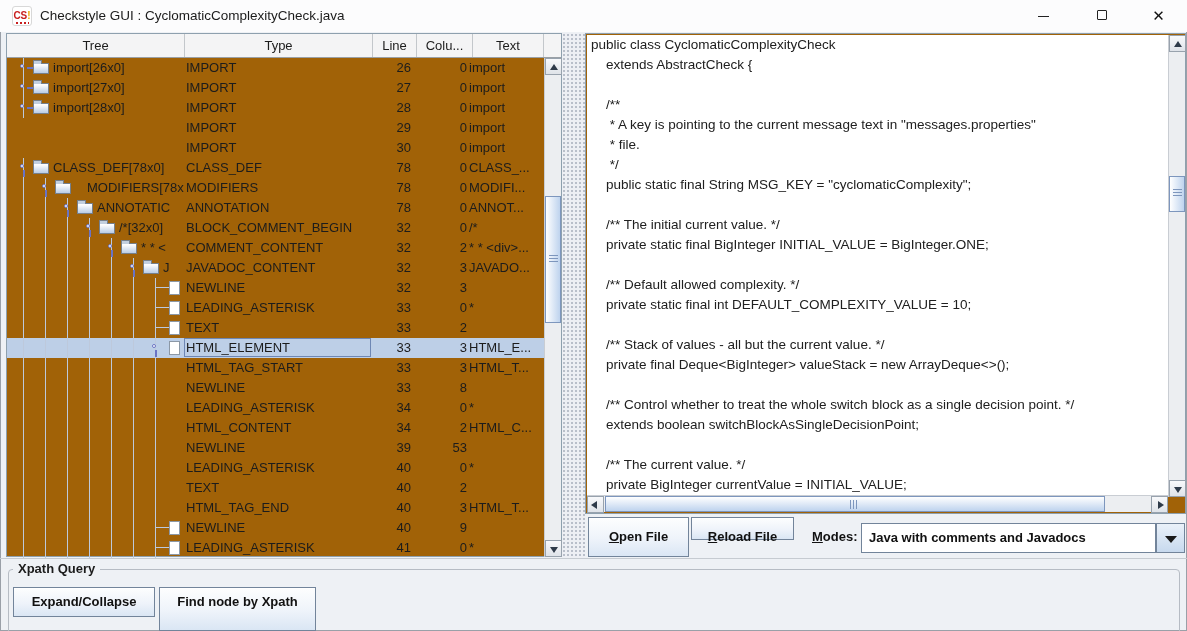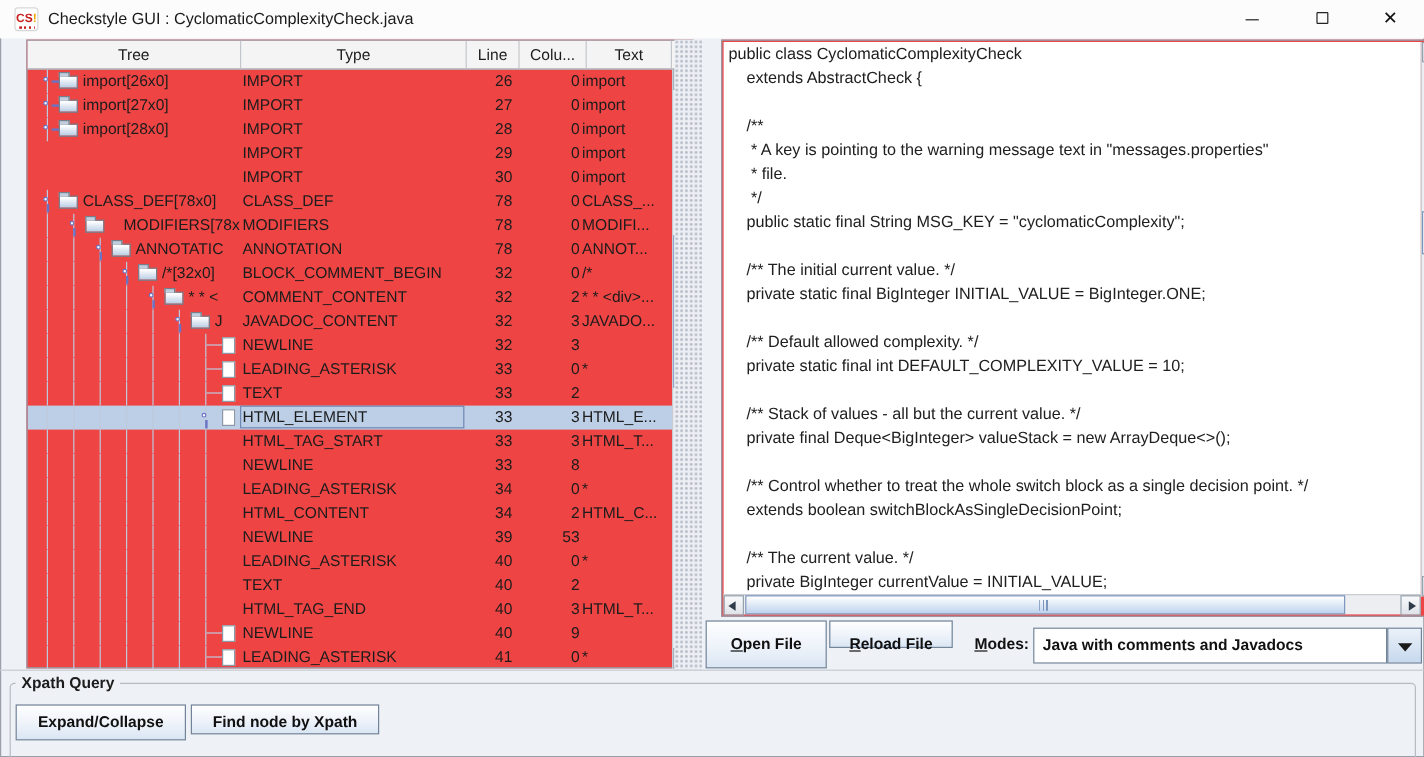--- a/index.html
+++ b/index.html
@@ -14,21 +14,21 @@
   .appicon .bang{color:#f0a500;}
   .appicon .dots{position:absolute;left:3px;bottom:1px;width:13px;height:2px;
            background:repeating-linear-gradient(90deg,#c81e1e 0 2px,transparent 2px 4px);}
   .wtitle{position:absolute;left:40px;top:0;height:32px;line-height:32px;font-size:13.5px;color:#1b1b1b;}
   .capbtn{position:absolute;top:0;width:58px;height:32px;}
   .capbtn.min{left:1014px}.capbtn.max{left:1073px}.capbtn.close{left:1130px;width:57px}
   .glyph-min{position:absolute;left:24px;top:16px;width:11px;height:0;border-top:1.5px solid #222;}
   .glyph-max{position:absolute;left:24px;top:10px;width:10px;height:10px;border:1.5px solid #222;border-radius:1px;}
   .glyph-close{position:absolute;left:0;top:0;width:100%;height:32px;text-align:center;line-height:31px;font-size:15px;color:#111;}
   
-  .scrollpane{position:absolute;background:#ef4444;border:1px solid #8fa0ae;border:1px solid #8ea0ae;margin-left:16px;}
+  .scrollpane{position:absolute;background:#a16207;border:1px solid #8fa0ae;border:1px solid #8ea0ae;}
   #treePane{left:6px;top:33px;width:556px;height:524px;}
   #codePane{left:585px;top:33px;width:601px;height:481px;}
   
   .thead{position:absolute;left:0;top:0;width:100%;height:24px;background:#f4f4f5;border-bottom:1px solid #9aa0a6;}
   .hcell{position:absolute;top:0;height:23px;line-height:23px;text-align:center;font-size:13px;color:#1c1c1c;
          border-right:1px solid #c3c7cb;overflow:hidden;white-space:nowrap;}
   
   #rows{position:absolute;left:0;top:24px;width:537px;height:500px;overflow:hidden;}
   .trow{position:relative;width:537px;height:20px;font-size:13px;color:#1c1c1c;}
   .trow.sel{background:#bdcfe7;}
@@ -85,21 +85,21 @@
   #combo{position:absolute;left:861px;top:523px;width:295px;height:30px;background:#fff;border:1px solid #72849a;
          font-weight:bold;font-size:13px;line-height:28px;padding-left:7px;color:#111;white-space:nowrap;overflow:hidden;}
   #comboArrow{position:absolute;left:1156px;top:523px;width:29px;height:30px;border:1px solid #72849a;
          background:linear-gradient(180deg,#eaf1f9,#c7d9ee);}
   #comboArrow .tri{left:8px;top:12px;border:6px solid transparent;border-top:7px solid #1a1a1a;border-bottom:none;}
   
   #splitBottomLine{position:absolute;left:0;top:558px;width:100%;height:1px;background:#c6cbd1;}
   #xpathBorder{position:absolute;left:8px;top:569px;width:1172px;height:70px;border:1px solid #b6bcc4;border-radius:4px;}
   #xpathTitle{position:absolute;left:13px;top:561px;background:#eef1f5;padding:0 5px;font-weight:bold;font-size:13px;color:#1c1c1c;}
   #expandBtn{left:13px;top:587px;width:142px;height:30px;line-height:28px;}
-  #findBtn{left:159px;top:587px;width:157px;height:25px;line-height:28px;}
+  #findBtn{left:159px;top:587px;width:157px;height:44px;line-height:28px;}
   u{text-decoration:underline;}
 </style>
 </head>
 <body>
 
 <div id="win">
 
   <div class="titlebar">
     <div class="appicon">
       <span>CS</span><span class="bang">!</span>
@@ -530,21 +530,21 @@
   </div>
 
   <div id="divider"></div>
 
   <div id="codePane" class="scrollpane">
     <div id="codeText">
         <div class="codeline">public class CyclomaticComplexityCheck</div>
         <div class="codeline">    extends AbstractCheck {</div>
         <div class="codeline"></div>
         <div class="codeline">    /**</div>
-        <div class="codeline">     * A key is pointing to the warning message text in "messages.properties"</div>
+        <div class="codeline">     * A key is pointing to the current message text in "messages.properties"</div>
         <div class="codeline">     * file.</div>
         <div class="codeline">     */</div>
         <div class="codeline">    public static final String MSG_KEY = "cyclomaticComplexity";</div>
         <div class="codeline"></div>
         <div class="codeline">    /** The initial current value. */</div>
         <div class="codeline">    private static final BigInteger INITIAL_VALUE = BigInteger.ONE;</div>
         <div class="codeline"></div>
         <div class="codeline">    /** Default allowed complexity. */</div>
         <div class="codeline">    private static final int DEFAULT_COMPLEXITY_VALUE = 10;</div>
         <div class="codeline"></div>

